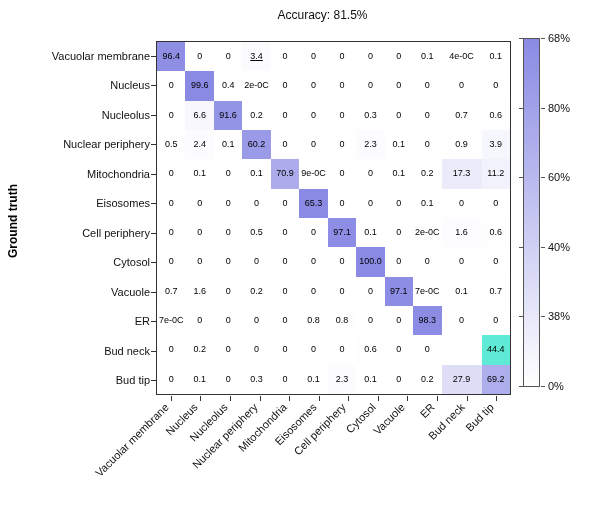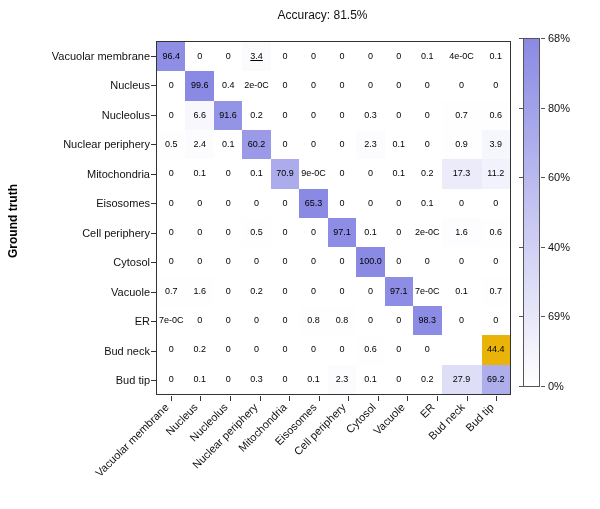--- a/index.html
+++ b/index.html
@@ -219,21 +219,21 @@
       <div class="cell" style="background: rgb(255, 255, 255);">0.2</div>
       <div class="cell" style="background: rgb(255, 255, 255);">0</div>
       <div class="cell" style="background: rgb(255, 255, 255);">0</div>
       <div class="cell" style="background: rgb(255, 255, 255);">0</div>
       <div class="cell" style="background: rgb(255, 255, 255);">0</div>
       <div class="cell" style="background: rgb(255, 255, 255);">0</div>
       <div class="cell" style="background: rgb(254, 254, 255);">0.6</div>
       <div class="cell" style="background: rgb(255, 255, 255);">0</div>
       <div class="cell" style="background: rgb(255, 255, 255);">0</div>
       <div class="cell" style="background: rgb(191, 191, 240); margin-left: 40px;">54.8</div>
-      <div class="cell" style="background: #eab308;">44.4</div>
+      <div class="cell" style="background: #5eead4;">44.4</div>
       <div class="cell" style="background: rgb(255, 255, 255);">0</div>
       <div class="cell" style="background: rgb(255, 255, 255);">0.1</div>
       <div class="cell" style="background: rgb(255, 255, 255);">0</div>
       <div class="cell" style="background: rgb(255, 255, 255);">0.3</div>
       <div class="cell" style="background: rgb(255, 255, 255);">0</div>
       <div class="cell" style="background: rgb(255, 255, 255);">0.1</div>
       <div class="cell" style="background: rgb(252, 252, 254);">2.3</div>
       <div class="cell" style="background: rgb(255, 255, 255);">0.1</div>
       <div class="cell" style="background: rgb(255, 255, 255);">0</div>
       <div class="cell" style="background: rgb(255, 255, 255);">0.2</div>
@@ -280,19 +280,19 @@
       <div class="tick" style="left: 541px; top: 107.6px; width: 4px; height: 1px; background: rgb(85, 85, 85);"></div>
       <div class="cbarlab" style="top: 101.6px;">80%</div>
       <div class="tick" style="left: 519px; top: 177.2px; width: 4px; height: 1px; background: rgb(85, 85, 85);"></div>
       <div class="tick" style="left: 541px; top: 177.2px; width: 4px; height: 1px; background: rgb(85, 85, 85);"></div>
       <div class="cbarlab" style="top: 171.2px;">60%</div>
       <div class="tick" style="left: 519px; top: 246.8px; width: 4px; height: 1px; background: rgb(85, 85, 85);"></div>
       <div class="tick" style="left: 541px; top: 246.8px; width: 4px; height: 1px; background: rgb(85, 85, 85);"></div>
       <div class="cbarlab" style="top: 240.8px;">40%</div>
       <div class="tick" style="left: 519px; top: 316.4px; width: 4px; height: 1px; background: rgb(85, 85, 85);"></div>
       <div class="tick" style="left: 541px; top: 316.4px; width: 4px; height: 1px; background: rgb(85, 85, 85);"></div>
-      <div class="cbarlab" style="top: 310.4px;">69%</div>
+      <div class="cbarlab" style="top: 310.4px;">38%</div>
       <div class="tick" style="left: 519px; top: 386px; width: 4px; height: 1px; background: rgb(85, 85, 85);"></div>
       <div class="tick" style="left: 541px; top: 386px; width: 4px; height: 1px; background: rgb(85, 85, 85);"></div>
       <div class="cbarlab" style="top: 380px;">0%</div>
     </div>
 
 </div>
 
 </body></html>

